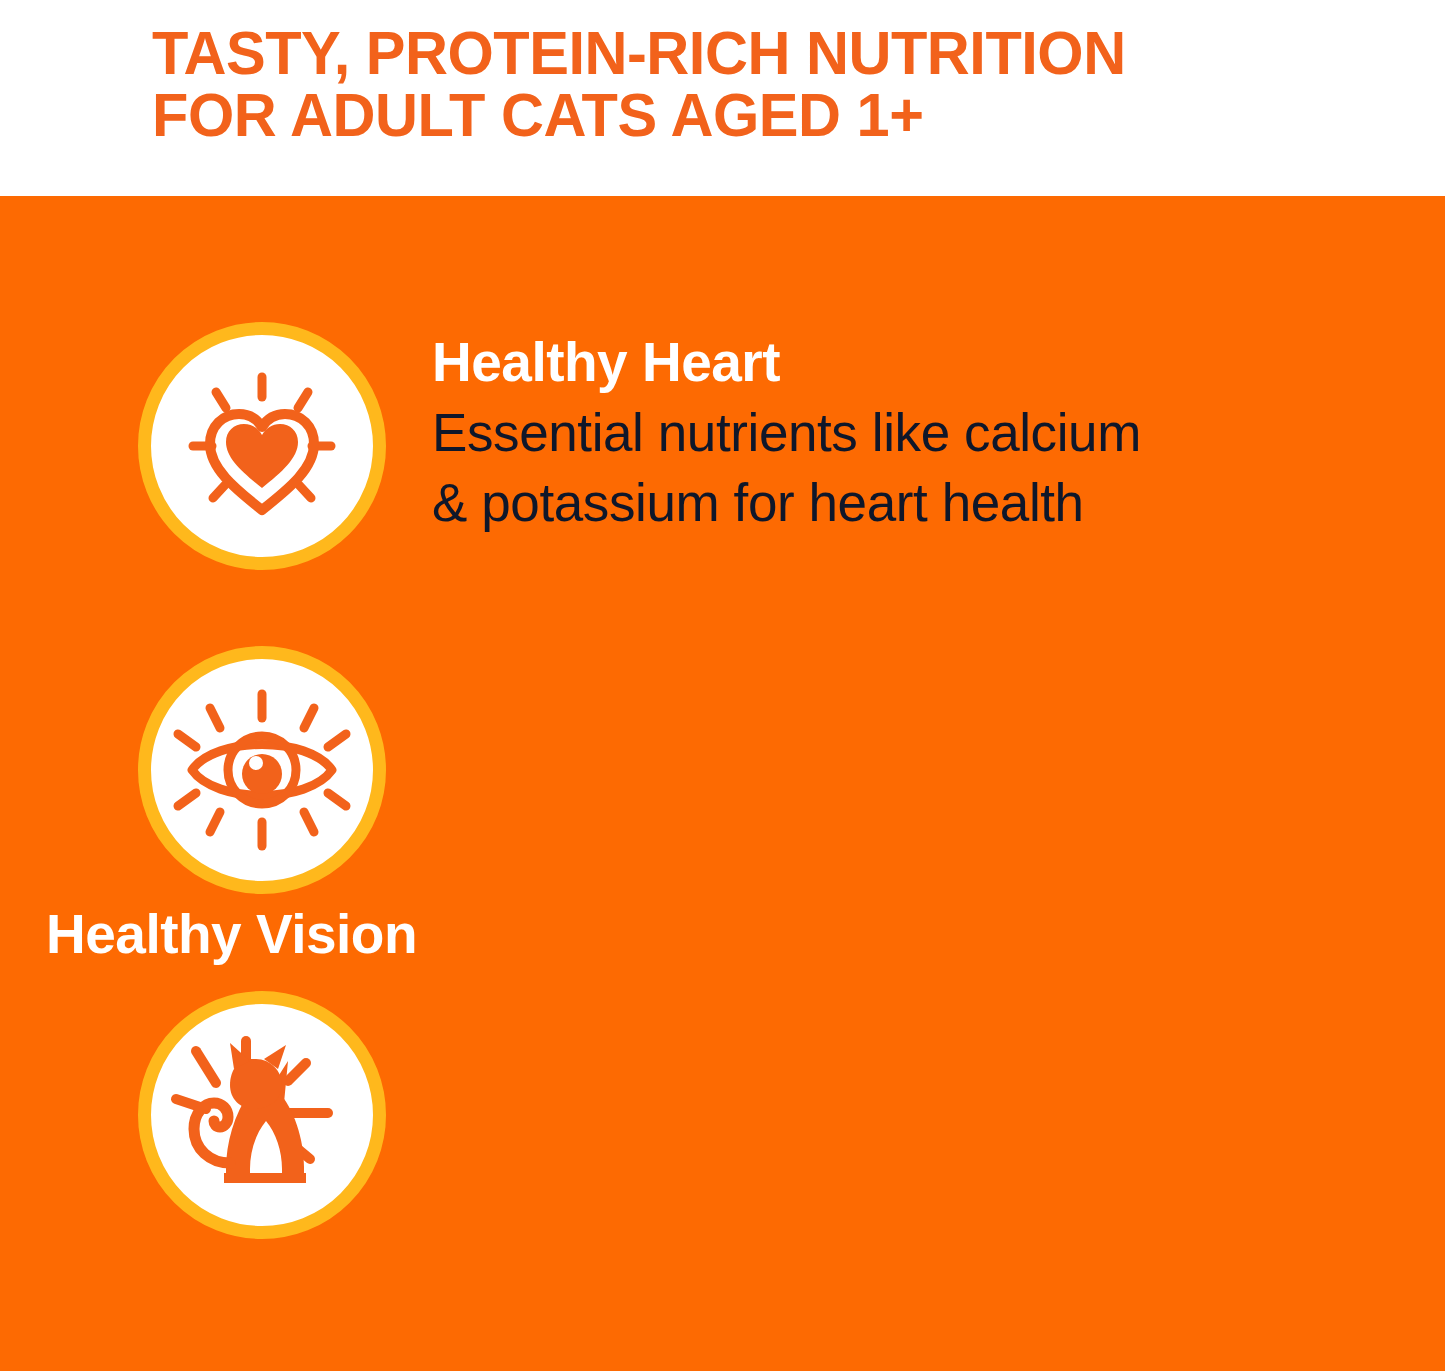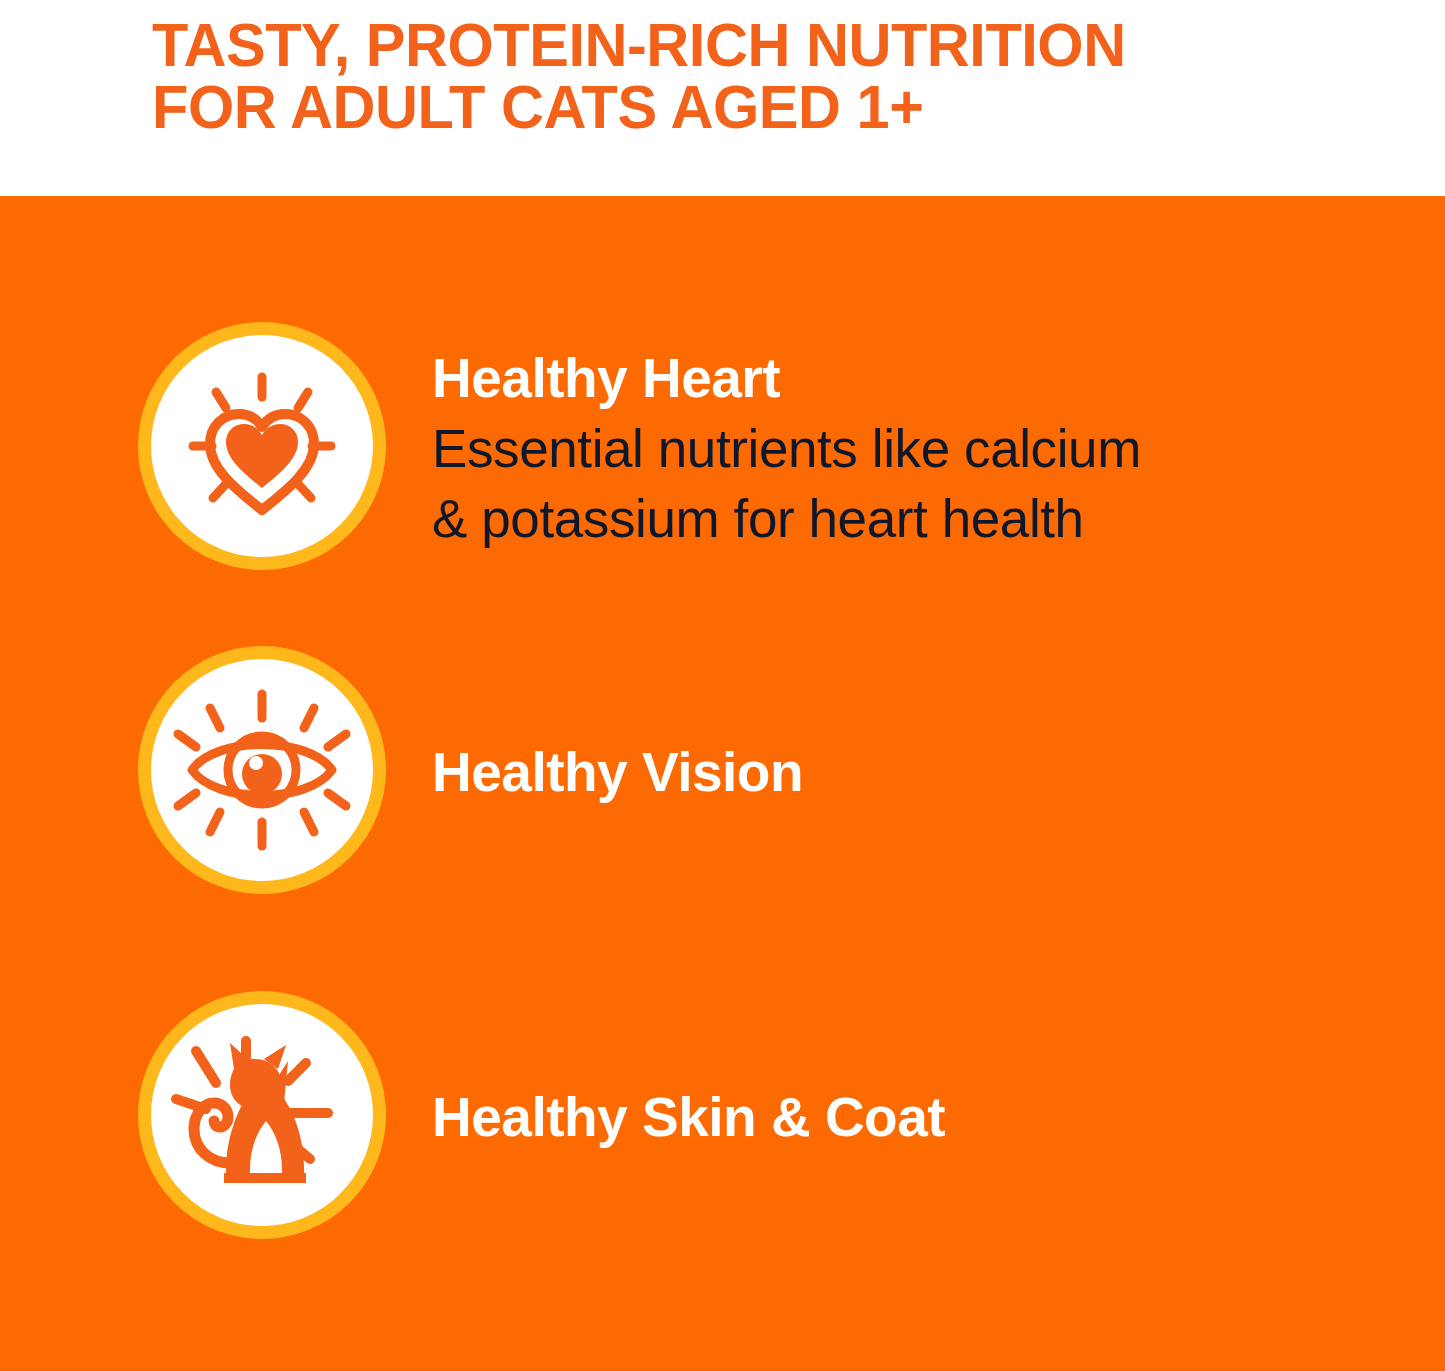--- a/index.html
+++ b/index.html
@@ -24,21 +24,21 @@
   
   .headline-band {
     position: absolute;
     left: 0;
     top: 0;
     width: 1445px;
     height: 196px;
     background: #ffffff;
     box-sizing: border-box;
     padding-left: 152px;
-    padding-top: 14px;
+    padding-top: 22px;
   }
   .headline {
     color: #F2621B;
     font-family: "Liberation Sans", sans-serif;
     font-weight: bold;
     font-size: 62px;
     line-height: 1.0;
     letter-spacing: -0.5px;
     transform: scaleX(0.96);
     transform-origin: left top;
@@ -55,24 +55,24 @@
     height: 1175px;
     background: #FD6A02;
   }
 
   
   .benefit {
     position: absolute;
     left: 0;
     width: 1351px;
     display: flex;
-    align-items: center;
+    align-items: flex-start;
   }
   .benefit-1 { top: 126px; }
-  .benefit-2 { top: 450px; }
+  .benefit-2 { top: 450px; flex-direction: column; }
   .benefit-3 { top: 795px; }
 
   .icon-wrap {
     position: relative;
     width: 248px;
     height: 248px;
     margin-left: 138px;
     flex: 0 0 248px;
   }
   .icon-circle {
@@ -246,18 +246,17 @@
                    C 72 172, 56 158, 56 138
                    C 56 122, 66 112, 76 112
                    C 84 112, 90 118, 90 126
                    C 90 132, 86 136, 82 136
                    C 78 136, 76 133, 76 130" fill="none" stroke="#F2621B" stroke-width="11" stroke-linecap="round"></path>
 
           <path d="M86 182 L 168 182 L 168 192 L 86 192 Z" fill="#F2621B"></path>
         </svg>
       </div>
       <div class="benefit-text">
-        <div class="benefit-title">Healthy Skin &amp; Coat</div>
       </div>
     </div>
 
   </div>
 </div>
 
 </body></html>

